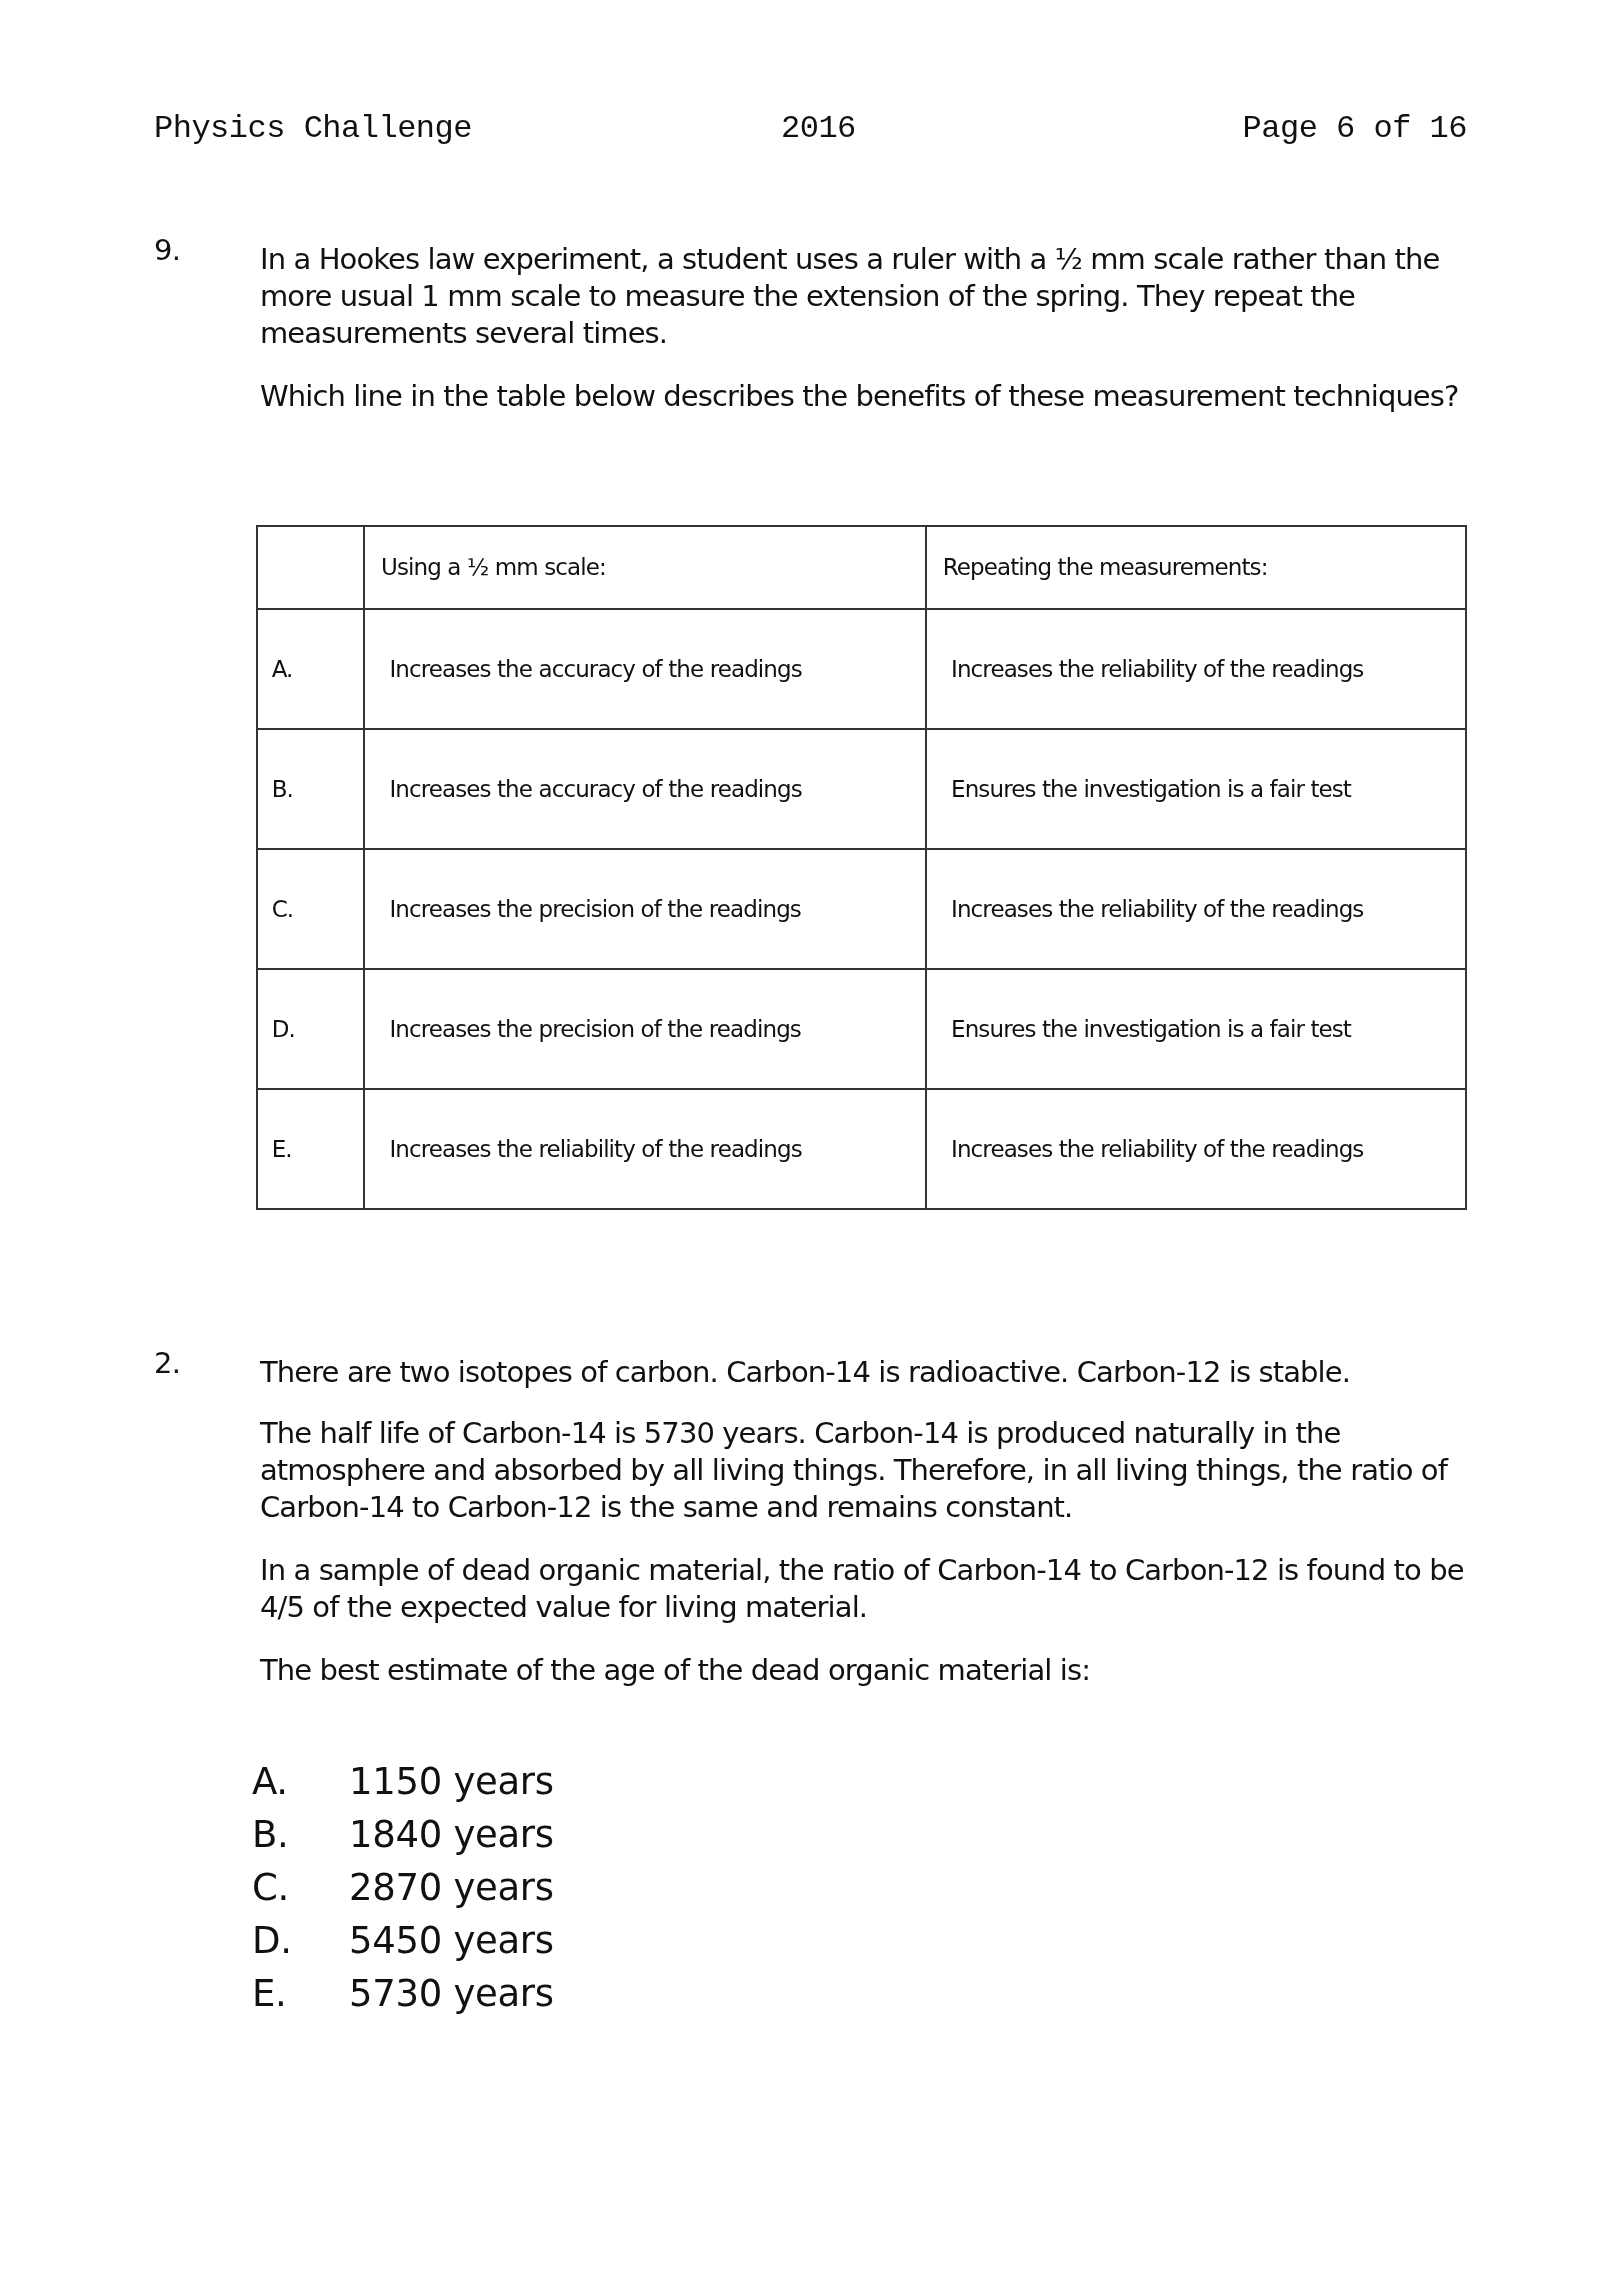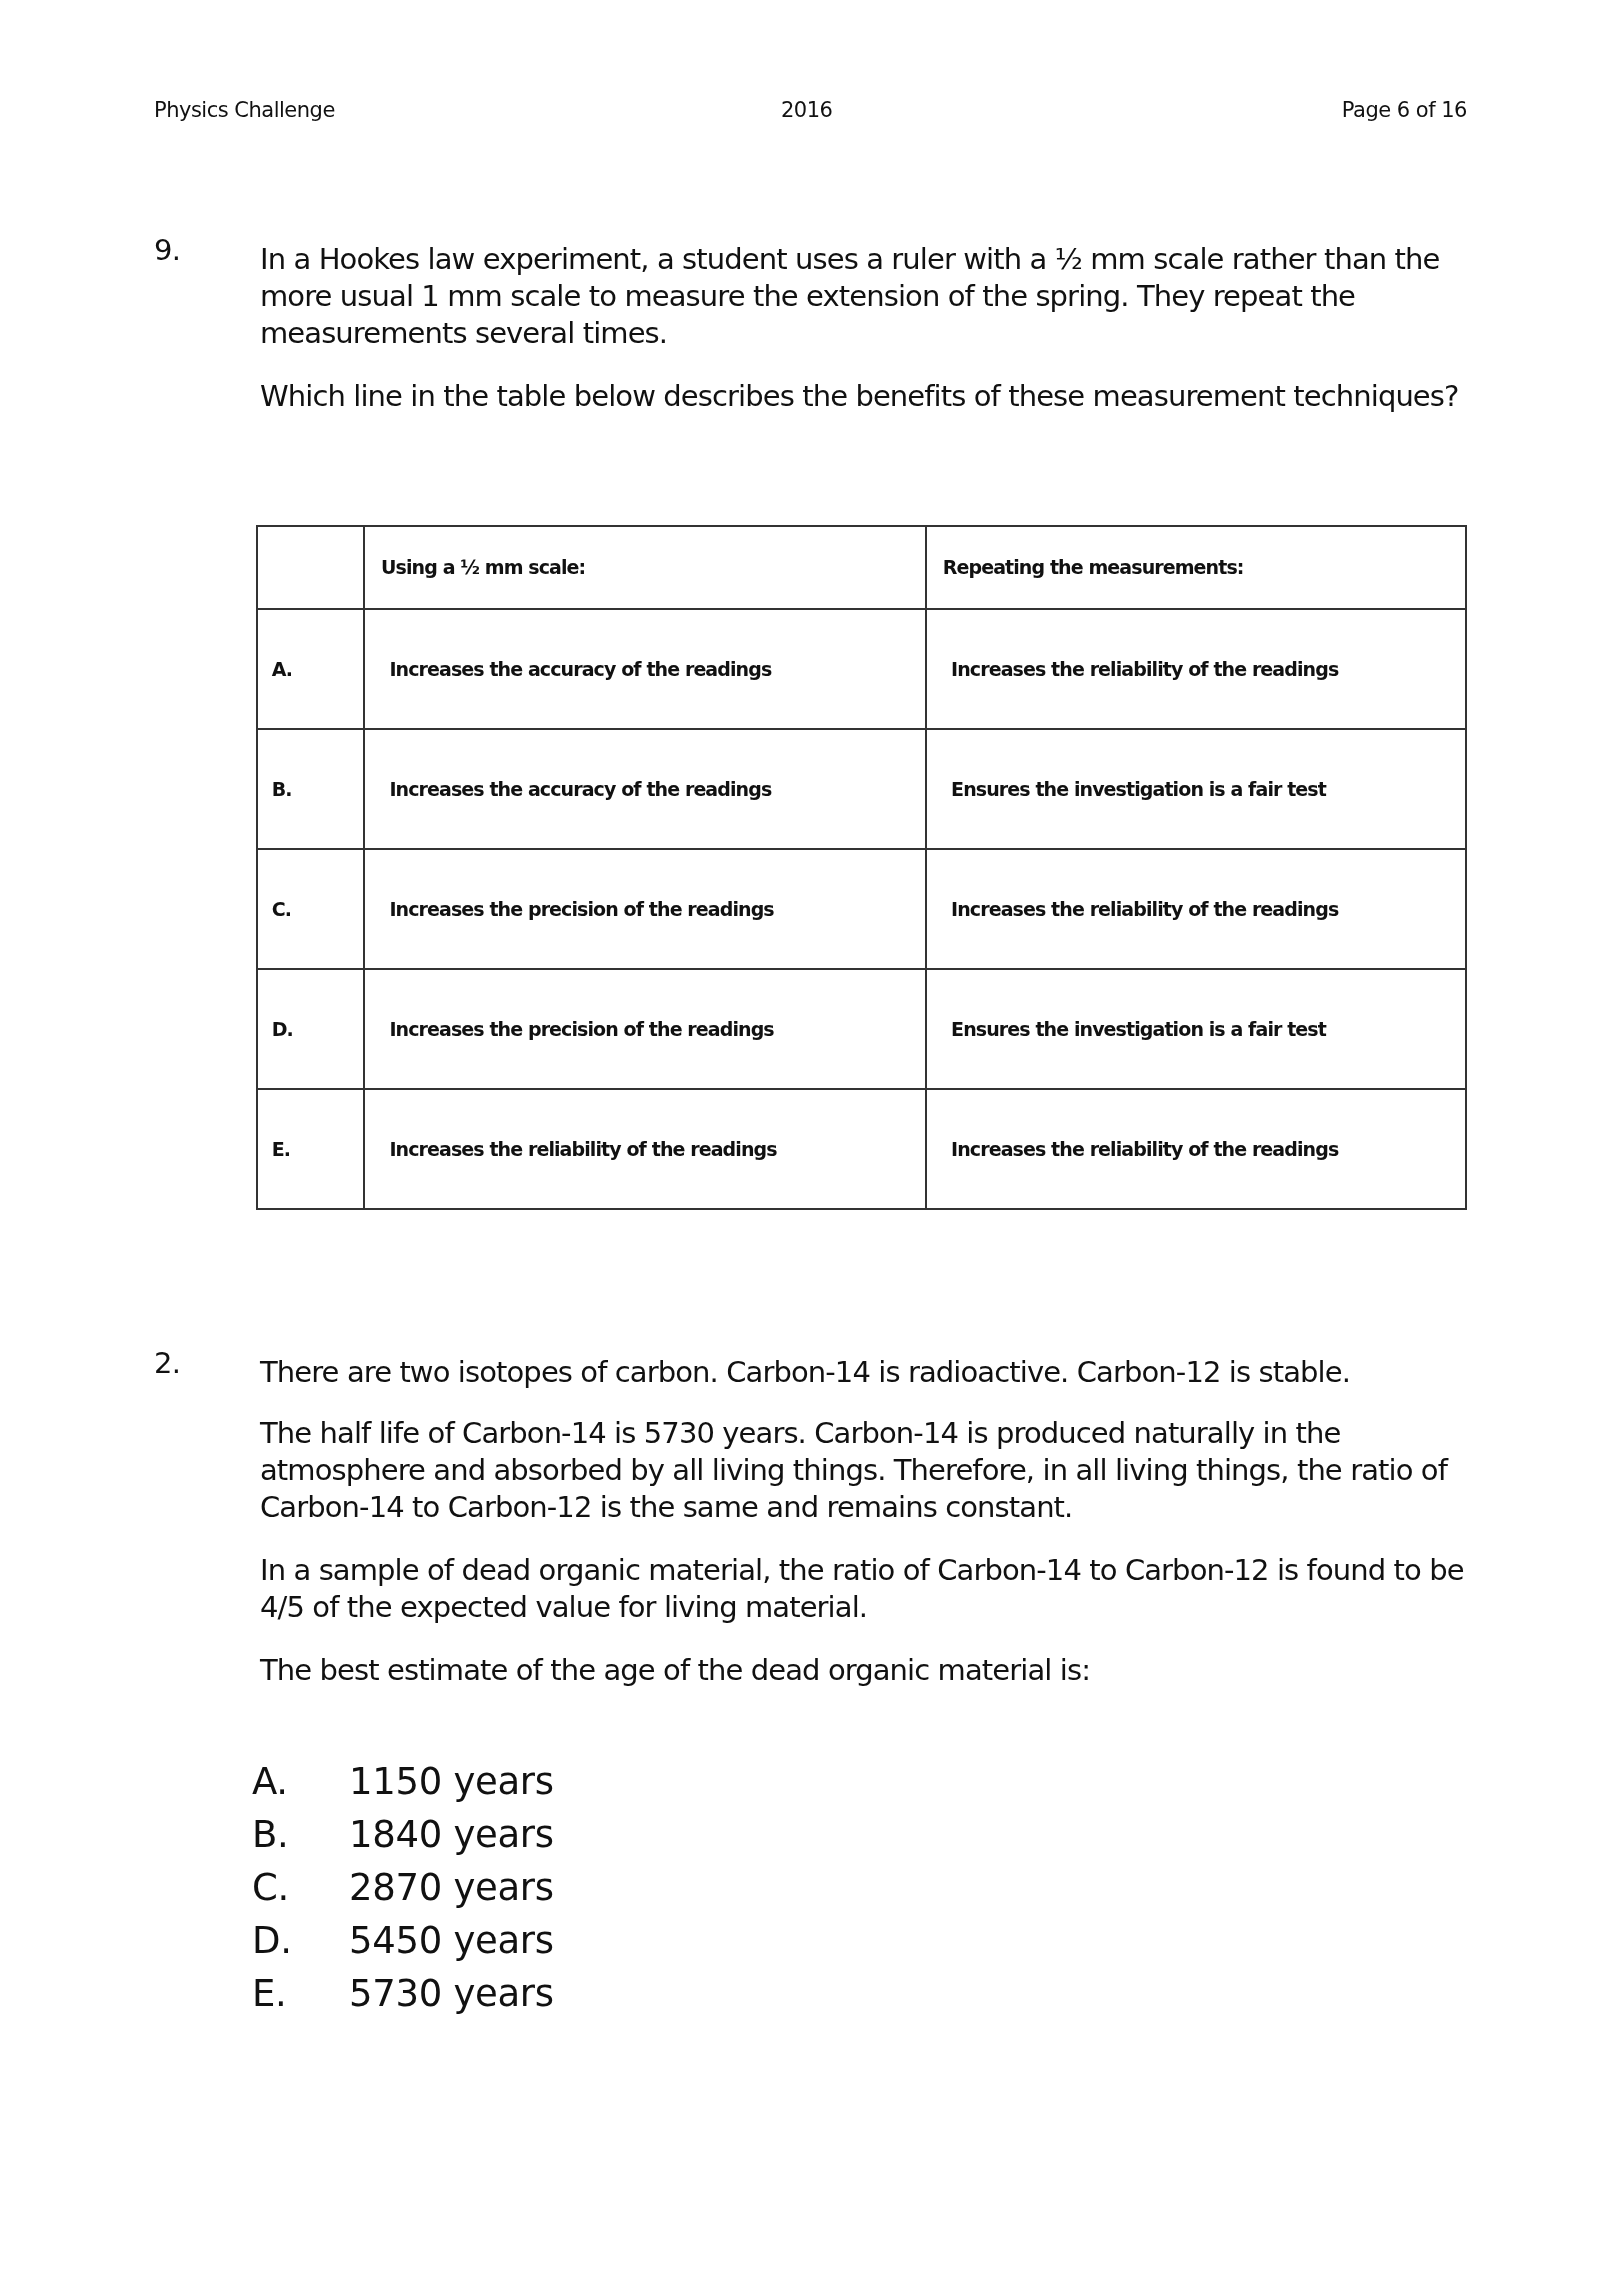--- a/index.html
+++ b/index.html
@@ -1,30 +1,30 @@
 <!DOCTYPE html>
 <html><head>
 <meta charset="utf-8">
 <style>
   html, body { margin: 0; padding: 0; background: #ffffff; }
   body {
     width: 1620px; height: 2293px; position: relative; overflow: hidden;
     font-family: "DejaVu Sans", sans-serif; color: #111111;
   }
-  .hdr { position: absolute; top: 98px; font-size: 21px; letter-spacing: -0.5px; }
+  .hdr { position: absolute; top: 110px; font-size: 32px; letter-spacing: -0.5px; font-family: Liberation Mono, monospace; }
   .hdr-left { left: 154px; }
   .hdr-center { left: 781px; text-align: center; }
   .hdr-right { right: 153px; }
 
   .qnum { position: absolute; left: 154px; font-size: 29px; letter-spacing: -0.6px; }
   .para { position: absolute; left: 252px; width: 1220px; font-size: 29px; line-height: 37px; letter-spacing: -0.9px; margin: 8px; }
 
   table.opts {
     position: absolute; left: 256px; top: 525px; width: 1211px;
-    border-collapse: collapse; font-size: 19px; letter-spacing: -0.9px; font-weight: bold;
+    border-collapse: collapse; font-size: 23px; letter-spacing: -0.9px;
   }
   table.opts td {
     border: 2px solid #333333; vertical-align: middle; padding: 0 15.7px; line-height: 37px;
   }
   table.opts tr.head td { height: 81px; }
   table.opts tr.row td { height: 118px; padding-left: 24px; }
   td.c0 { width: 76px; padding-left: 13.7px !important; }
   td.c1 { width: 520px; }
   td.c2 { }
 

